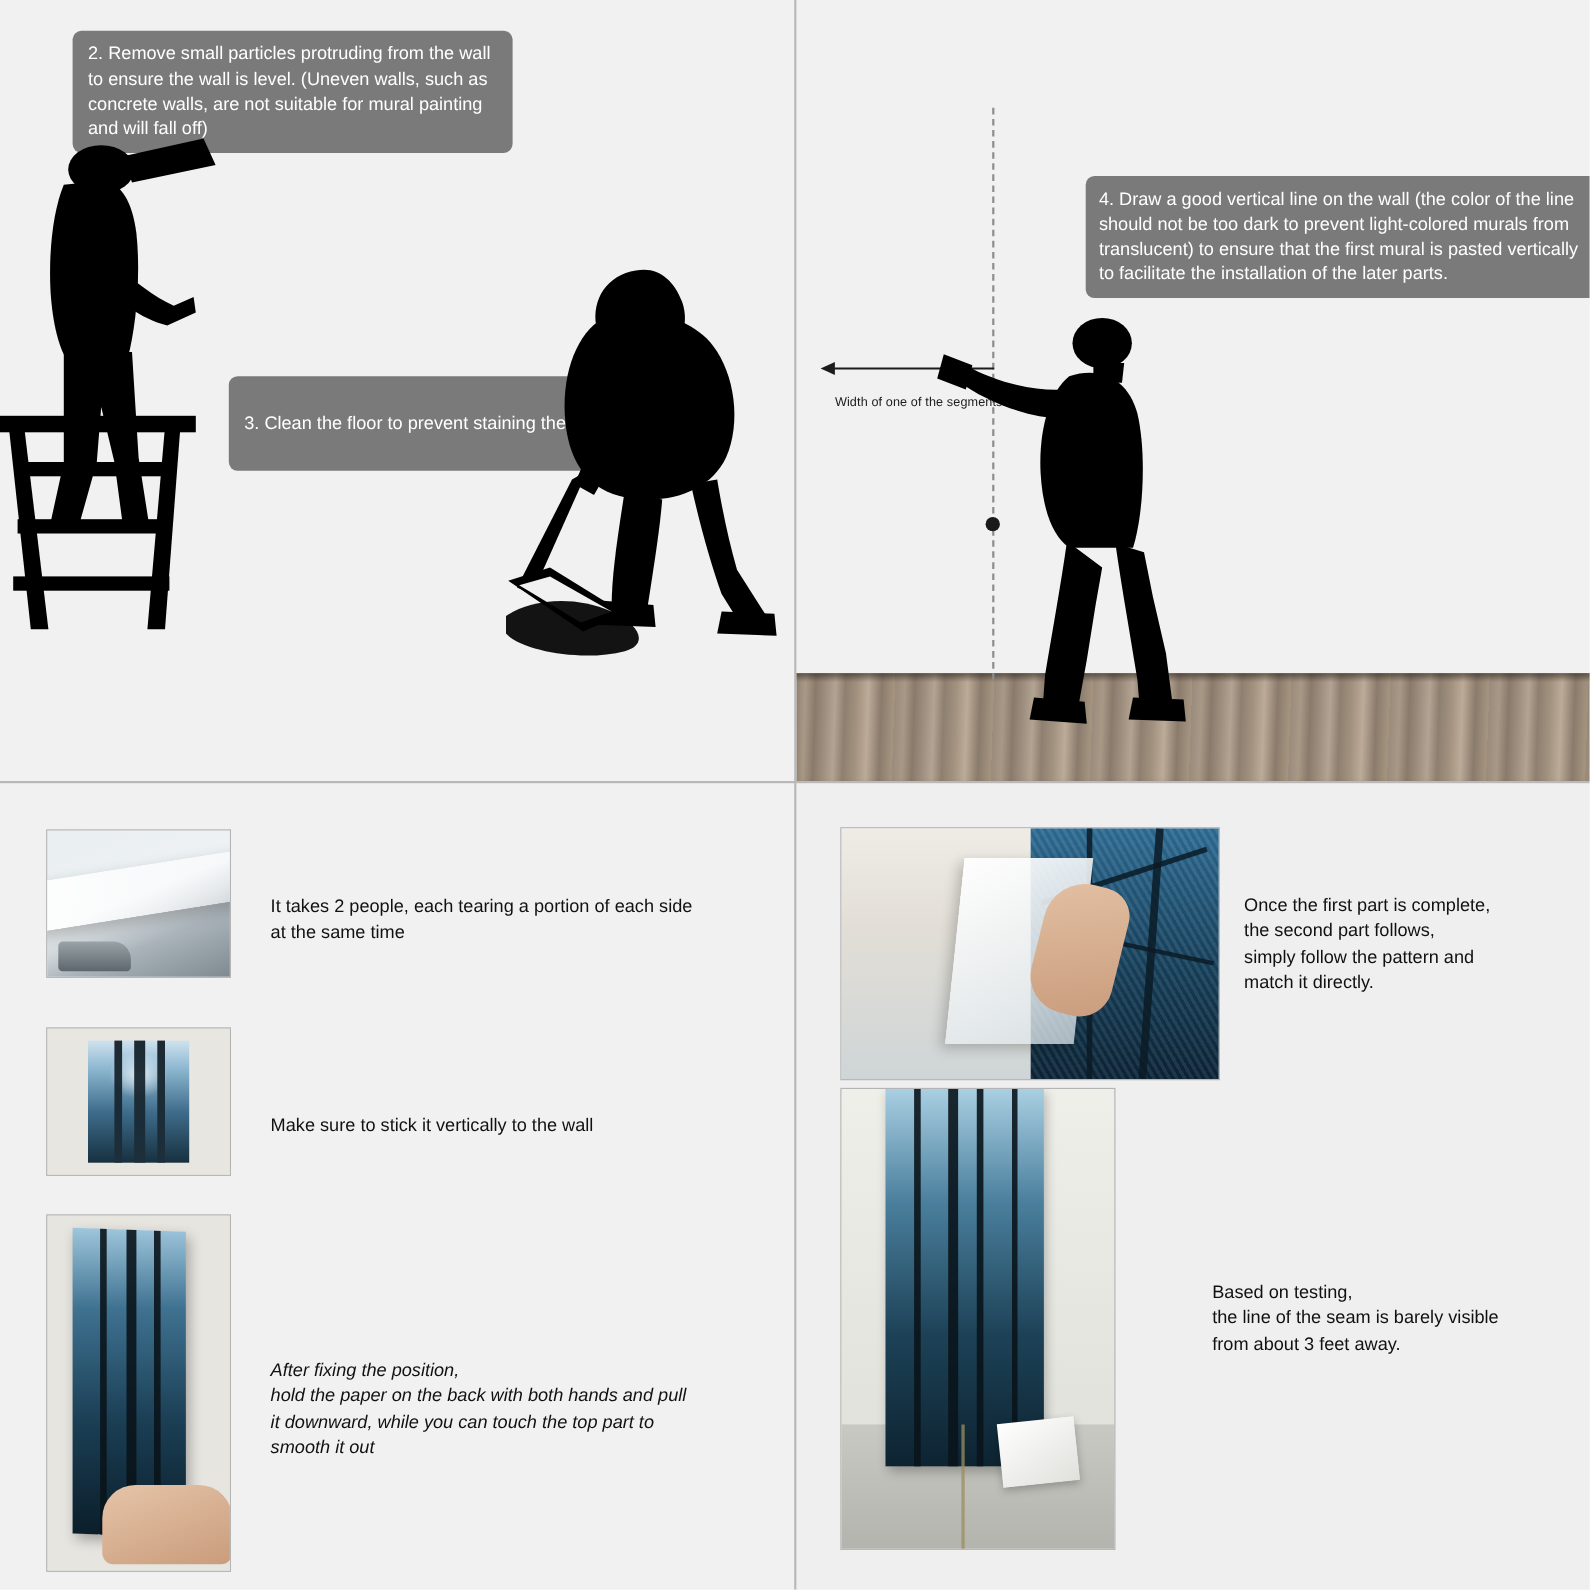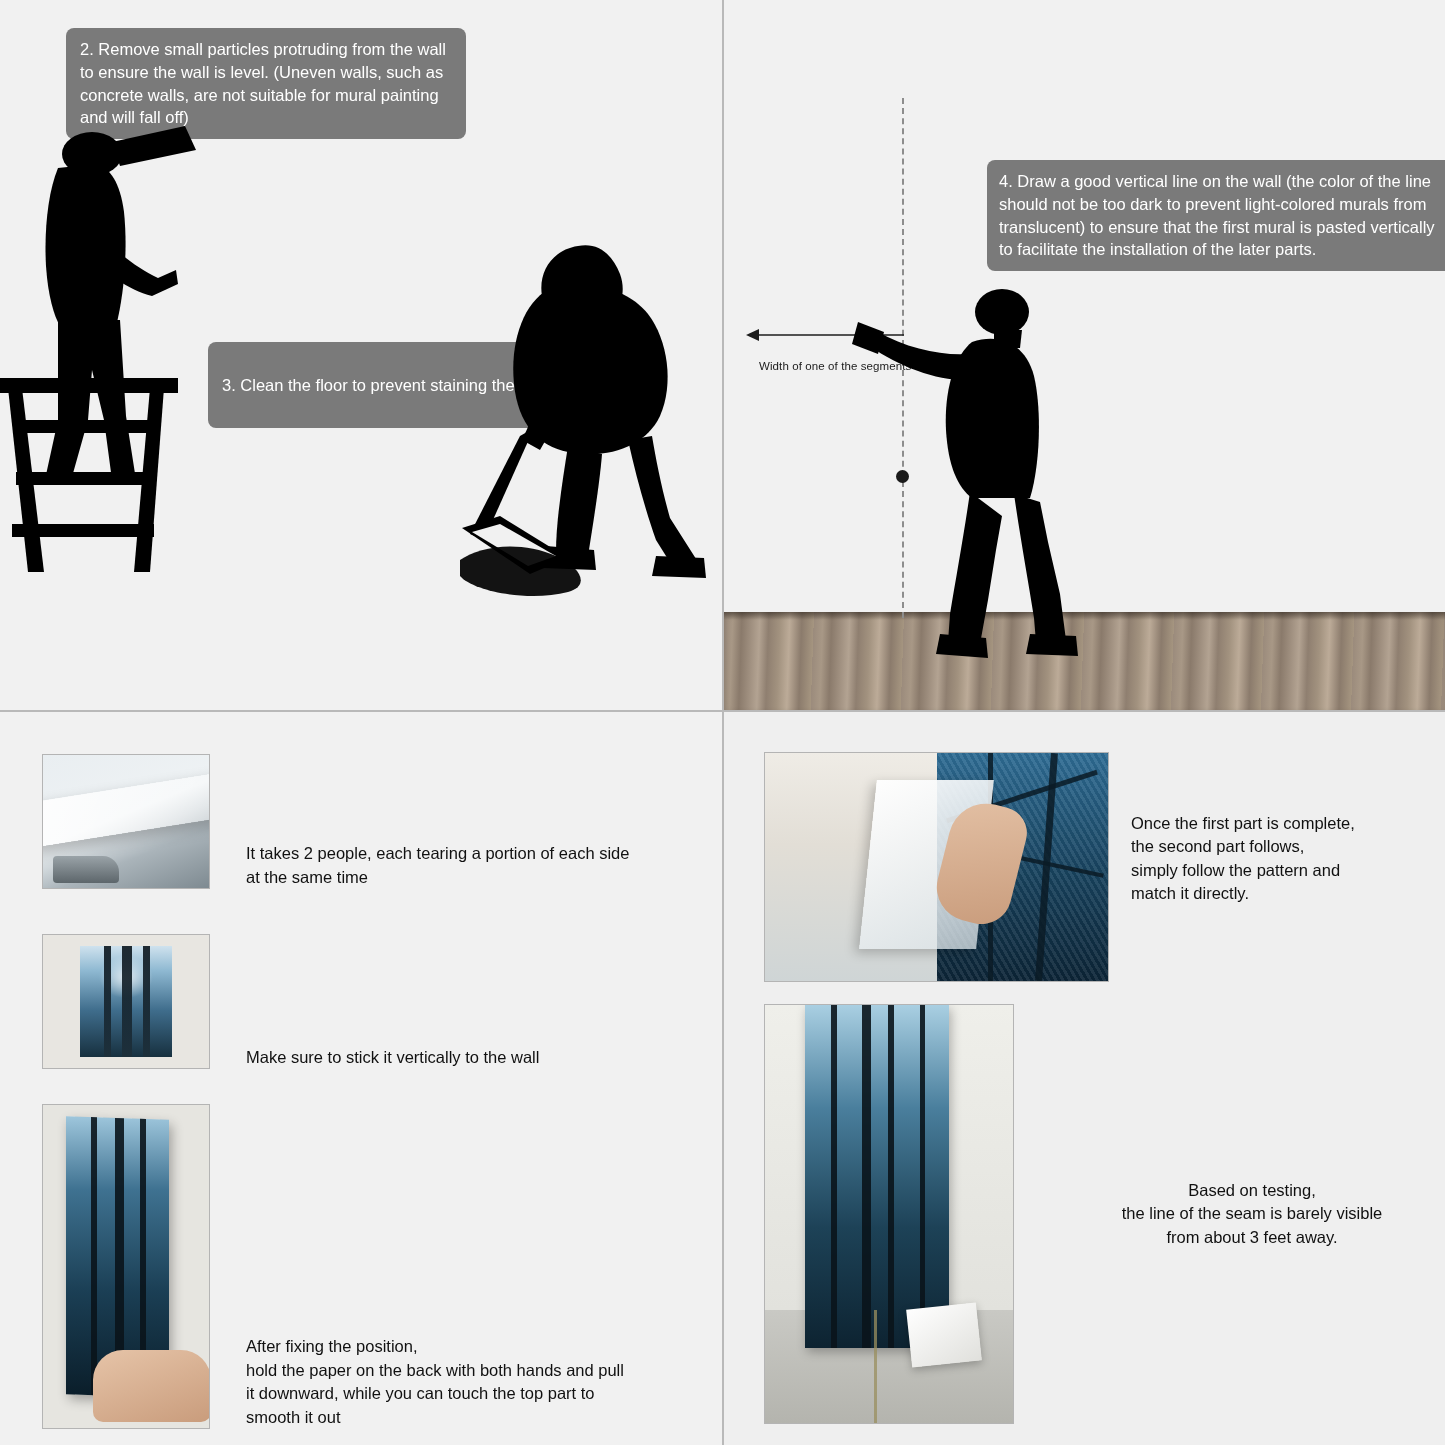--- a/index.html
+++ b/index.html
@@ -88,21 +88,21 @@
     position: absolute;
     left: 22px; top: 328px; width: 158px; height: 14px;
   }
   #width-label {
     position: absolute;
     left: 35px; top: 360px;
     font-size: 11.5px; color: #1c1c1c; letter-spacing: .1px;
   }
 
   
-  .row { position: absolute; display: flex; align-items: flex-end; }
+  .row { position: absolute; display: flex; align-items: center; }
   .thumb {
     border: 1px solid #b4b4b4;
     background: #dcdcdc;
     box-sizing: border-box;
     overflow: hidden;
     position: relative;
     flex: none;
   }
   .caption {
     font-size: 16.5px;
@@ -112,30 +112,30 @@
   }
 
   #row-tear   { left: 42px;  top: 42px;  }
   #row-tear .thumb  { width: 168px; height: 135px; }
   #row-tear .caption { margin-left: 36px; margin-top: 30px; width: 430px; }
 
   #row-vertical { left: 42px; top: 222px; }
   #row-vertical .thumb { width: 168px; height: 135px; }
   #row-vertical .caption { margin-left: 36px; margin-top: 45px; width: 430px; }
 
-  #row-fix { left: 42px; top: 392px; }
+  #row-fix { left: 42px; top: 392px; font-style: italic; }
   #row-fix .thumb { width: 168px; height: 325px; }
   #row-fix .caption { margin-left: 36px; margin-top: 30px; width: 440px; }
 
   
   #block-second { position: absolute; left: 40px; top: 40px; display: flex; }
   #block-second .thumb { width: 345px; height: 230px; }
   #block-second .caption { margin-left: 22px; margin-top: 60px; width: 275px; }
 
-  #block-seam { position: absolute; left: 40px; top: 292px; display: flex; text-align: center; }
+  #block-seam { position: absolute; left: 40px; top: 277px; display: flex; }
   #block-seam .thumb { width: 250px; height: 420px; }
   #block-seam .caption { margin-left: 88px; margin-top: 175px; width: 300px; }
 
   
   .photo-tear {
     position: absolute; inset: 0;
     background:
       linear-gradient(158deg, #e9eef1 0%, #eef2f4 46%, #cfd6da 58%, #aab4ba 70%, #7e8a91 100%),
       #d4dade;
   }

